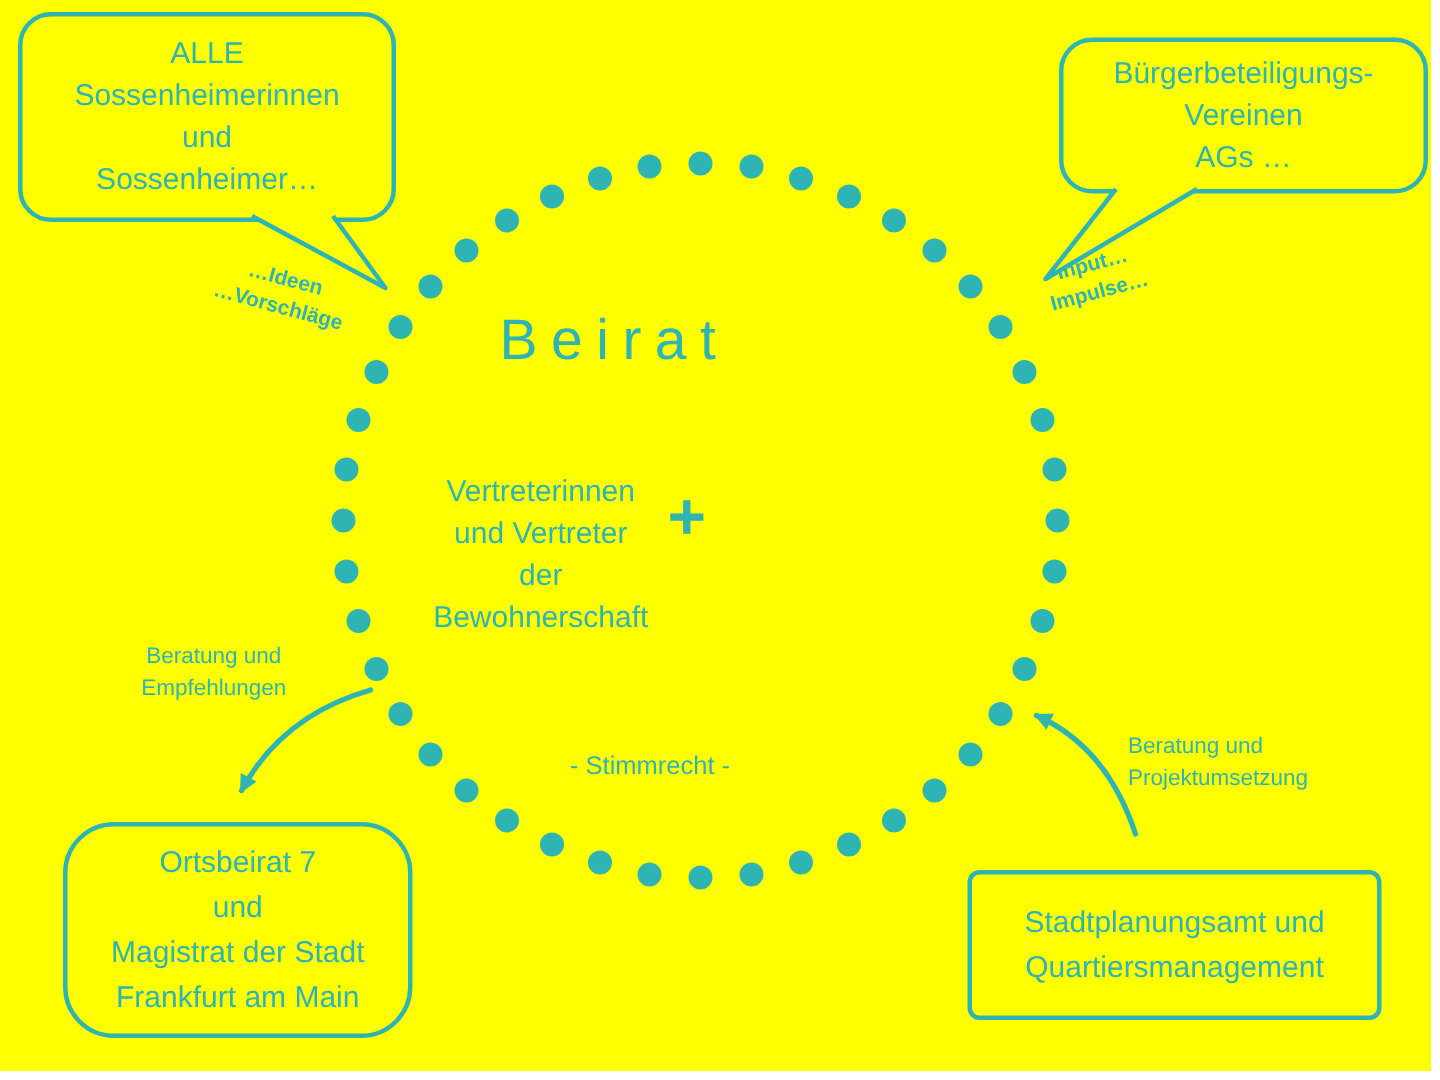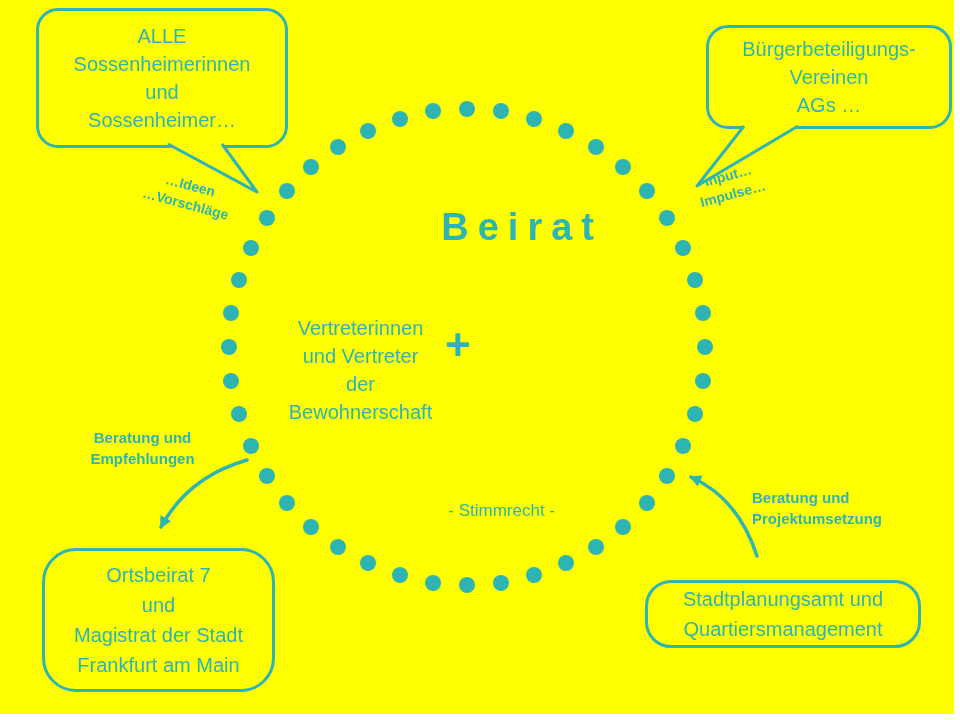--- a/index.html
+++ b/index.html
@@ -33,45 +33,45 @@
   
   .callout{
     position:absolute;
     border:3px solid var(--teal);
     background:var(--bg);
     display:flex;align-items:center;justify-content:center;
     text-align:center;
     font-size:20px;line-height:28px;
     box-sizing:border-box;
   }
-  .bubble-tl{left:12px;top:8px;width:252px;height:140px;border-radius:22px;margin-left:24px;}
+  .bubble-tl{left:12px;top:8px;width:252px;height:140px;border-radius:22px;}
   .bubble-tr{left:706px;top:25px;width:246px;height:104px;border-radius:22px;}
   .box-bl{left:42px;top:548px;width:233px;height:144px;border-radius:34px;line-height:30px;}
-  .box-br{left:645px;top:580px;width:276px;height:68px;border-radius:26px;line-height:30px;}
+  .box-br{left:645px;top:580px;width:276px;height:100px;border-radius:8px;line-height:30px;}
 
   
   .title-beirat{
     left:333px;top:206px;width:270px;
-    text-align:right;
-    font-size:38px;font-weight:bold;letter-spacing:9px;
+    text-align:left;
+    font-size:38px;font-weight:normal;letter-spacing:9px;
   }
   .member-left{left:268px;top:314px;width:185px;text-align:center;font-size:20px;line-height:28px;}
   .plus-sign{left:445px;top:320px;font-size:44px;font-weight:bold;}
   .member-right{left:495px;top:314px;width:170px;text-align:center;font-size:20px;line-height:28px;}
-  .voting{left:380px;top:501px;width:175px;text-align:right;font-size:17px;}
+  .voting{left:380px;top:501px;width:175px;text-align:left;font-size:17px;}
 
   
   .cap{
     font-size:14px;font-weight:bold;text-align:center;line-height:19px;
   }
   .cap-ideas{left:118px;top:176px;width:140px;transform:rotate(15deg);}
   .cap-input{left:668px;top:166px;width:125px;transform:rotate(-15deg);}
 
   
-  .advice{font-size:15px;font-weight:bold;line-height:21px;}
+  .advice{font-size:15px;font-weight:normal;line-height:21px;}
   .advice-left{left:70px;top:427px;width:145px;text-align:center;}
   .advice-right{left:752px;top:487px;width:170px;text-align:left;}
 
   
   .overlay{
     position:absolute;left:0;top:0;width:960px;height:720px;
     pointer-events:none;
   }
   .tail{fill:var(--bg);stroke:var(--teal);stroke-width:3;stroke-linejoin:round;}
   .arrow{fill:none;stroke:var(--teal);stroke-width:3.5;stroke-linecap:round;}

